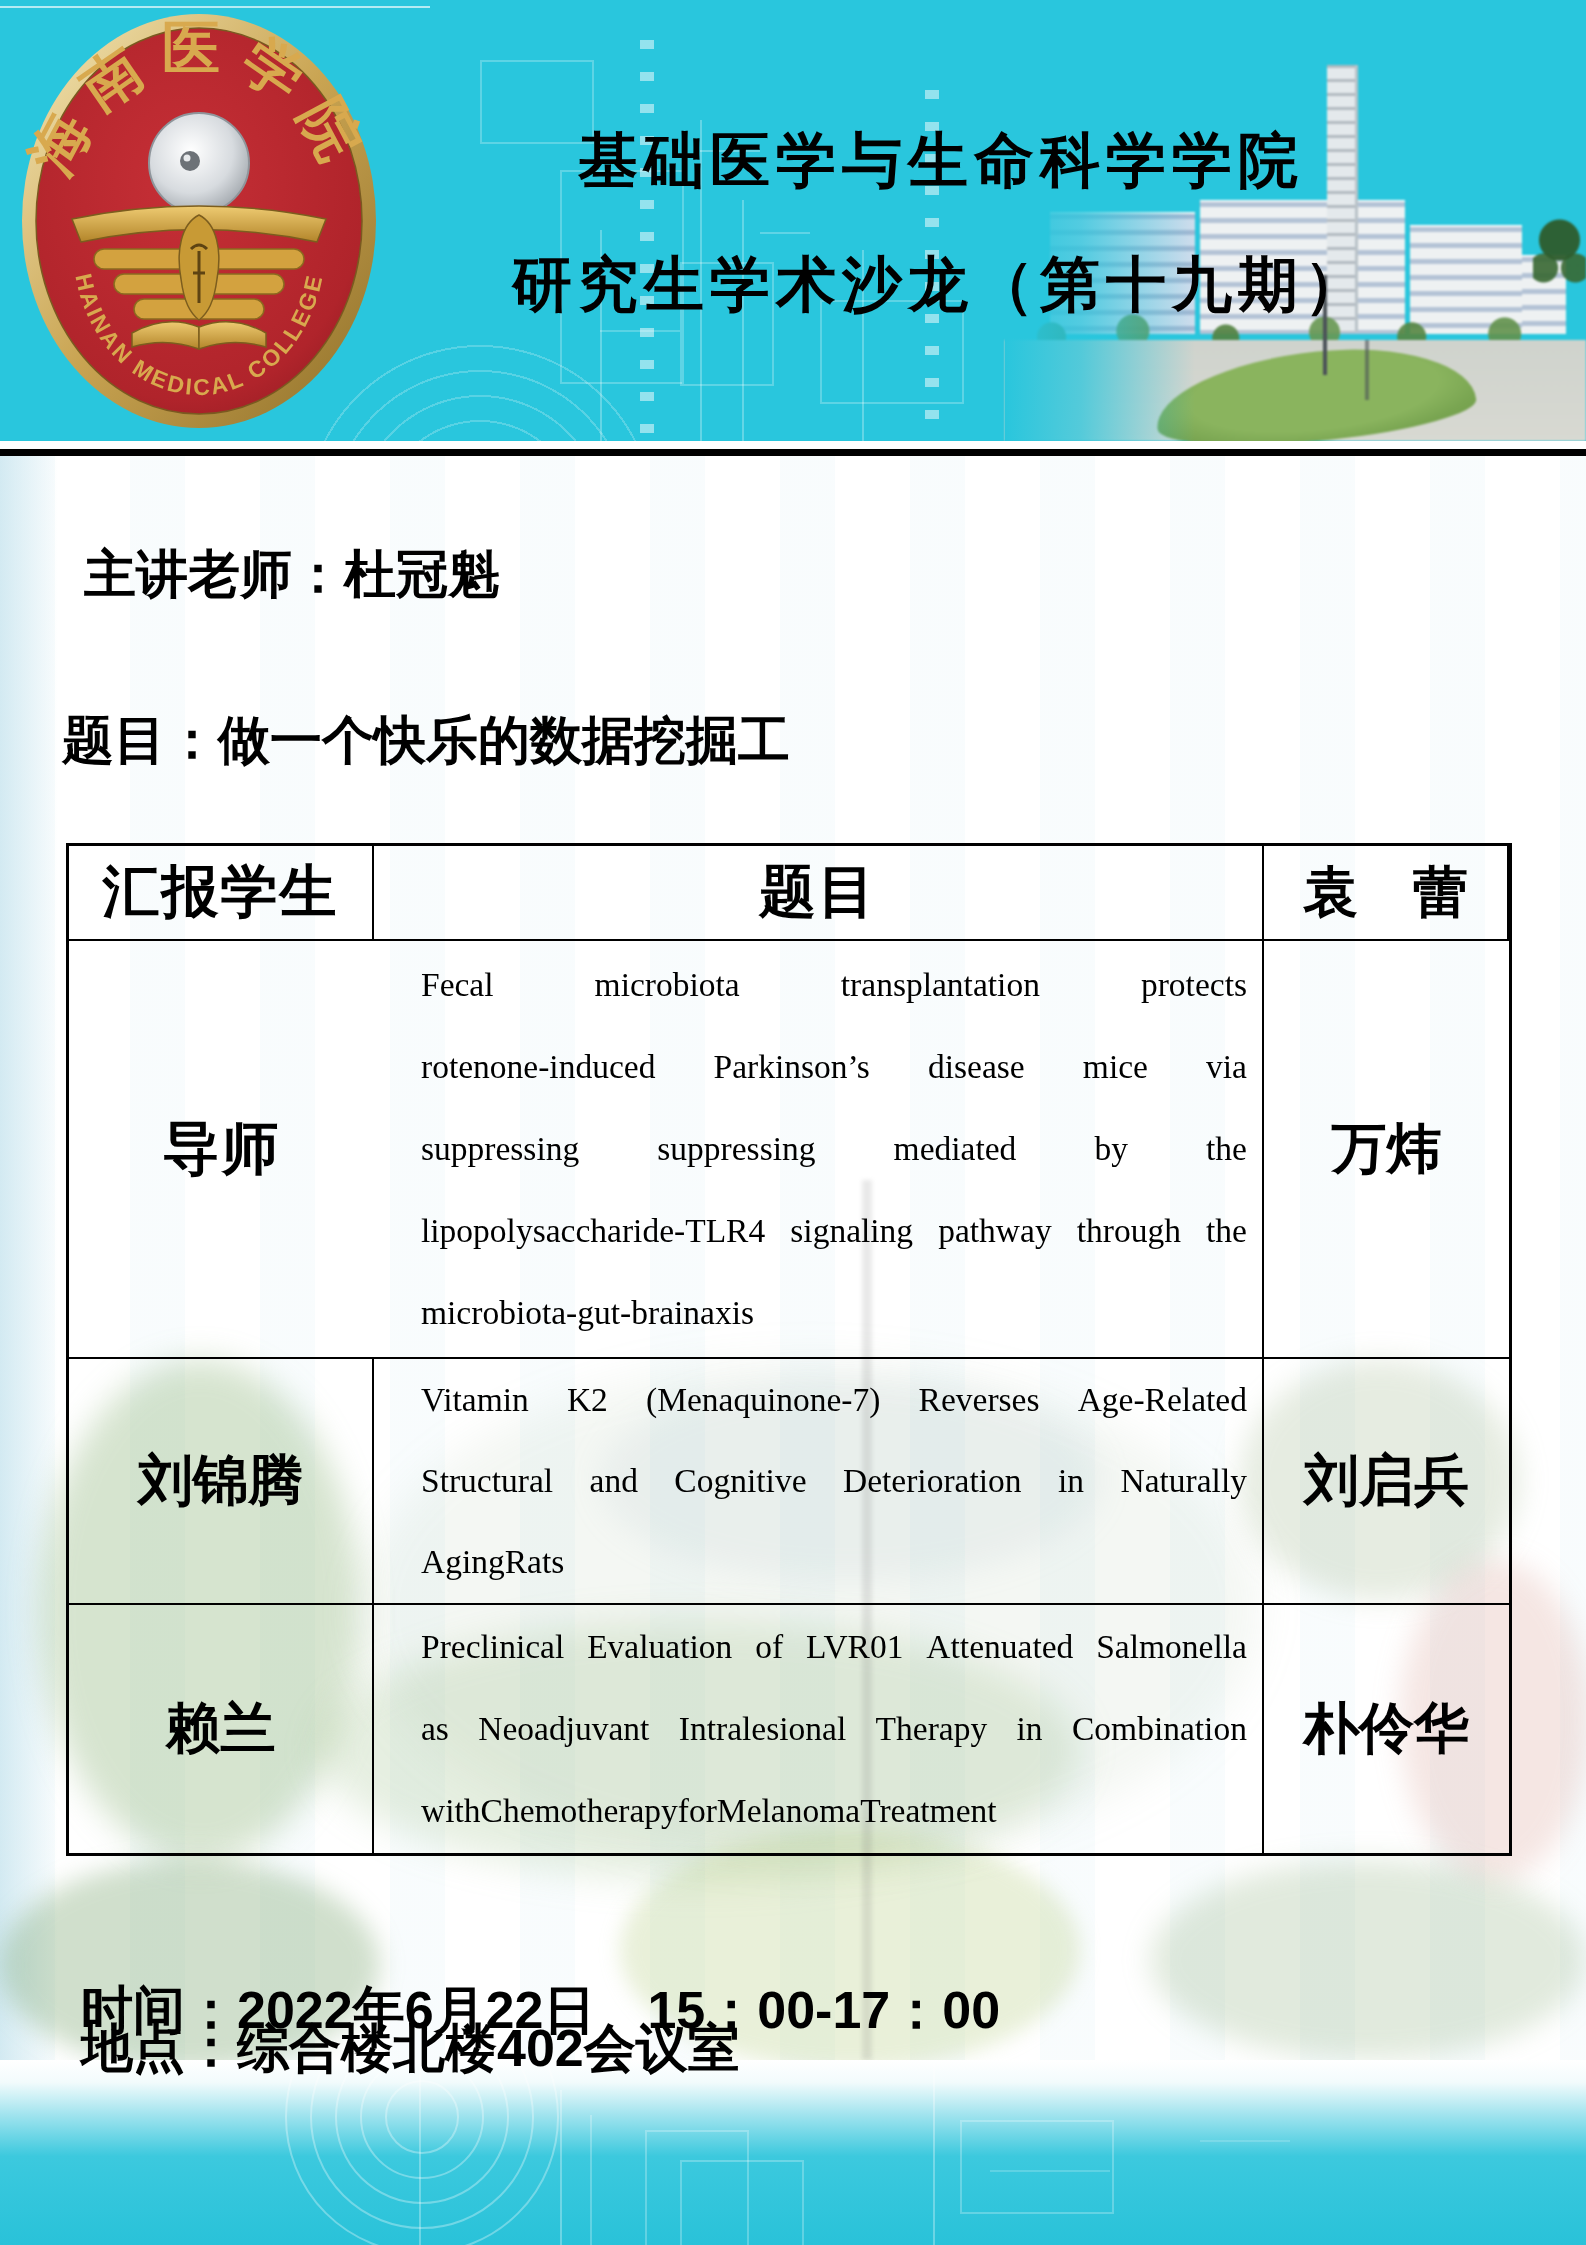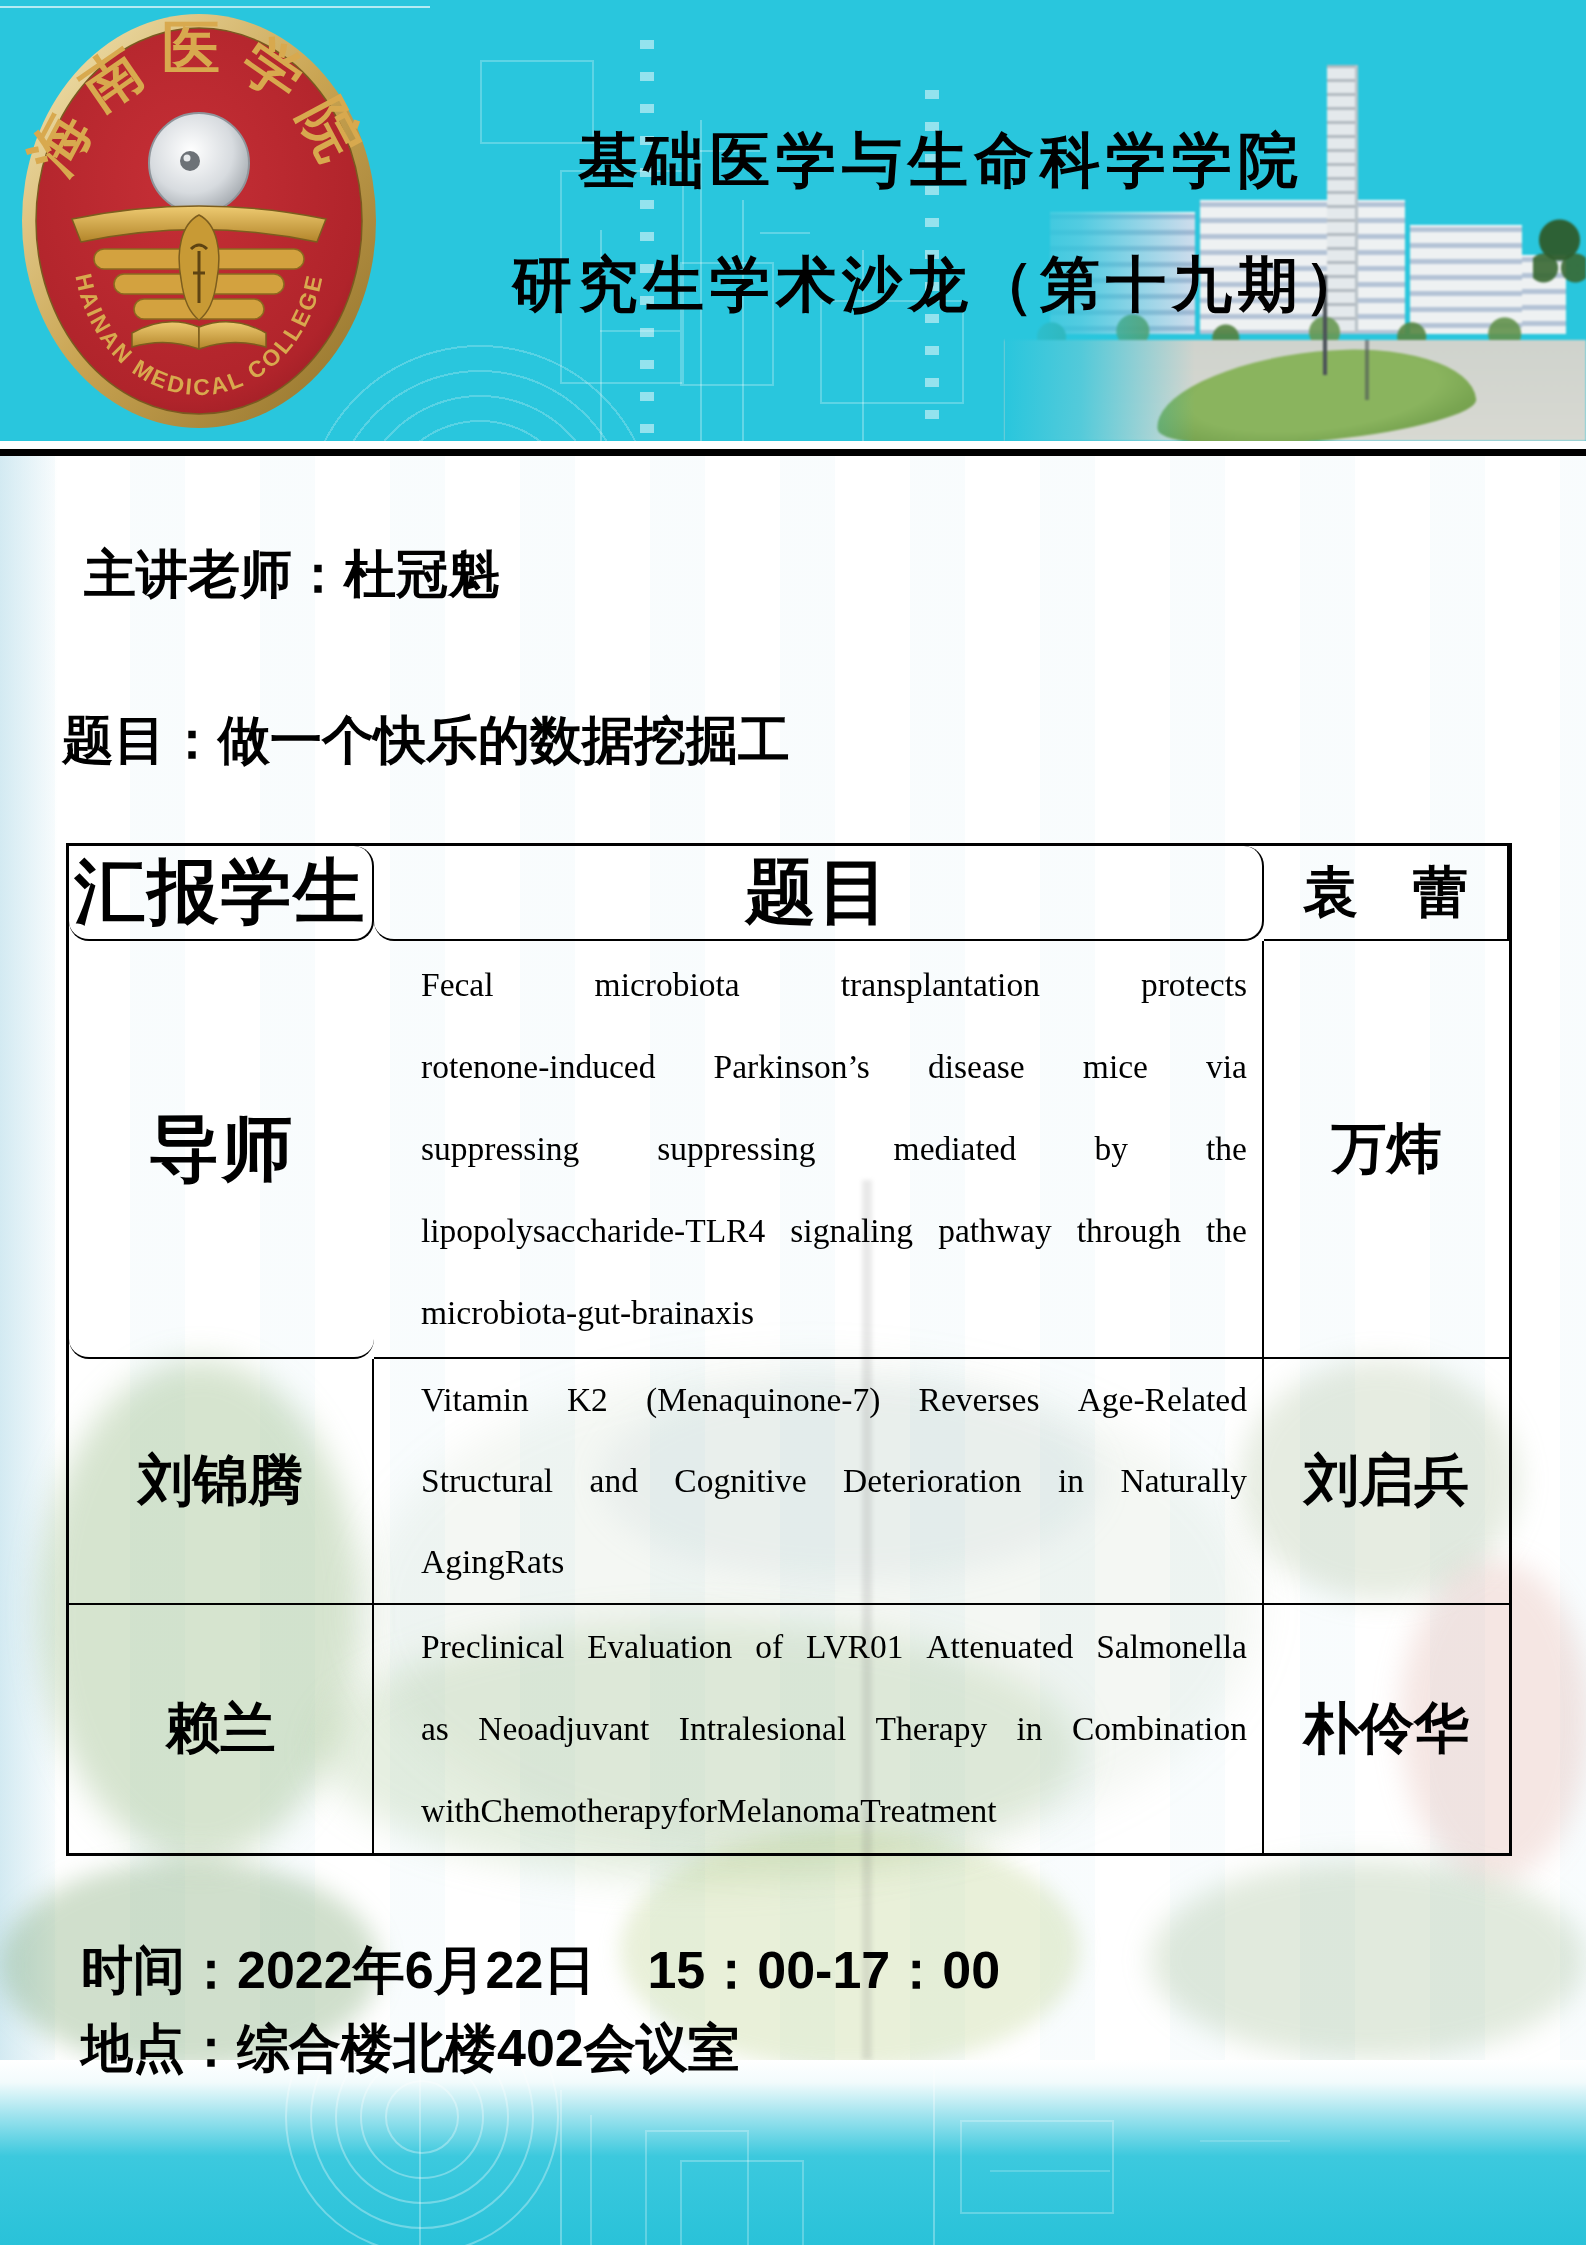--- a/index.html
+++ b/index.html
@@ -62,21 +62,21 @@
 
   .line-big{position:absolute;font-size:52px;font-weight:bold;z-index:2;white-space:nowrap;margin-top:20px;}
 
   
   .tbl{position:absolute;left:66px;top:843px;width:1446px;box-sizing:border-box;z-index:2;
        display:grid;grid-template-columns:305px 890px 245px;grid-template-rows:95px 418px 246px 248px;
        border:3px solid #000;}
   .cell{box-sizing:border-box;border-right:2px solid #000;border-bottom:2px solid #000;}
   .cell.lastcol{border-right:none;}
   .cell.lastrow{border-bottom:none;}
-  .cell.head{display:flex;align-items:center;justify-content:center;font-weight:bold;font-size:71px;letter-spacing:2px;border-radius:20px;}
+  .cell.head{display:flex;align-items:center;justify-content:center;font-weight:bold;font-size:57px;letter-spacing:2px;}
   .cell.name{display:flex;align-items:center;justify-content:center;font-weight:bold;font-size:55px;white-space:pre;}
   .cell.title{font-family:"Liberation Serif",serif;font-size:33.5px;
               display:flex;flex-direction:column;justify-content:center;padding:0 15px;}
   .jline{height:82px;display:flex;align-items:center;justify-content:space-between;margin-left:32px;}
   .jline.last{justify-content:flex-start;}
 
   
   .footer{position:absolute;left:0;top:2060px;width:1586px;height:185px;overflow:hidden;
           background:linear-gradient(180deg,#ffffff 0%, #f2fbfc 12%, #9fe3ee 30%, #3cc9de 52%, #29c2d9 100%);}
   .ring{position:absolute;border:2px solid rgba(255,255,255,.32);border-radius:50%;}
@@ -279,21 +279,21 @@
           <span>with</span>
           <span>Chemotherapy</span>
           <span>for</span>
           <span>Melanoma</span>
           <span>Treatment</span>
         </div>
       </div>
     <div class="cell name lastcol lastrow">朴伶华</div>
   </div>
 
-  <div class="line-big" style="left:81px;top:1916px;">时间：2022年6月22日　15：00-17：00</div>
+  <div class="line-big" style="left:81px;top:1956px;">时间：2022年6月22日　15：00-17：00</div>
   <div class="line-big" style="left:81px;top:1994px;">地点：综合楼北楼402会议室</div>
 
   <div class="footer">
     <div class="ring" style="left:385px;top:20px;width:70px;height:70px;"></div>
     <div class="ring" style="left:360px;top:-5px;width:120px;height:120px;"></div>
     <div class="ring" style="left:335px;top:-30px;width:170px;height:170px;"></div>
     <div class="ring" style="left:310px;top:-55px;width:220px;height:220px;"></div>
     <div class="ring" style="left:285px;top:-80px;width:270px;height:270px;"></div>
     <div class="bp bp-vline" style="left:419px;top:0;height:185px;background:rgba(255,255,255,.3);"></div>
     <div class="bp bp-vline" style="left:560px;top:30px;height:155px;background:rgba(255,255,255,.3);"></div>

